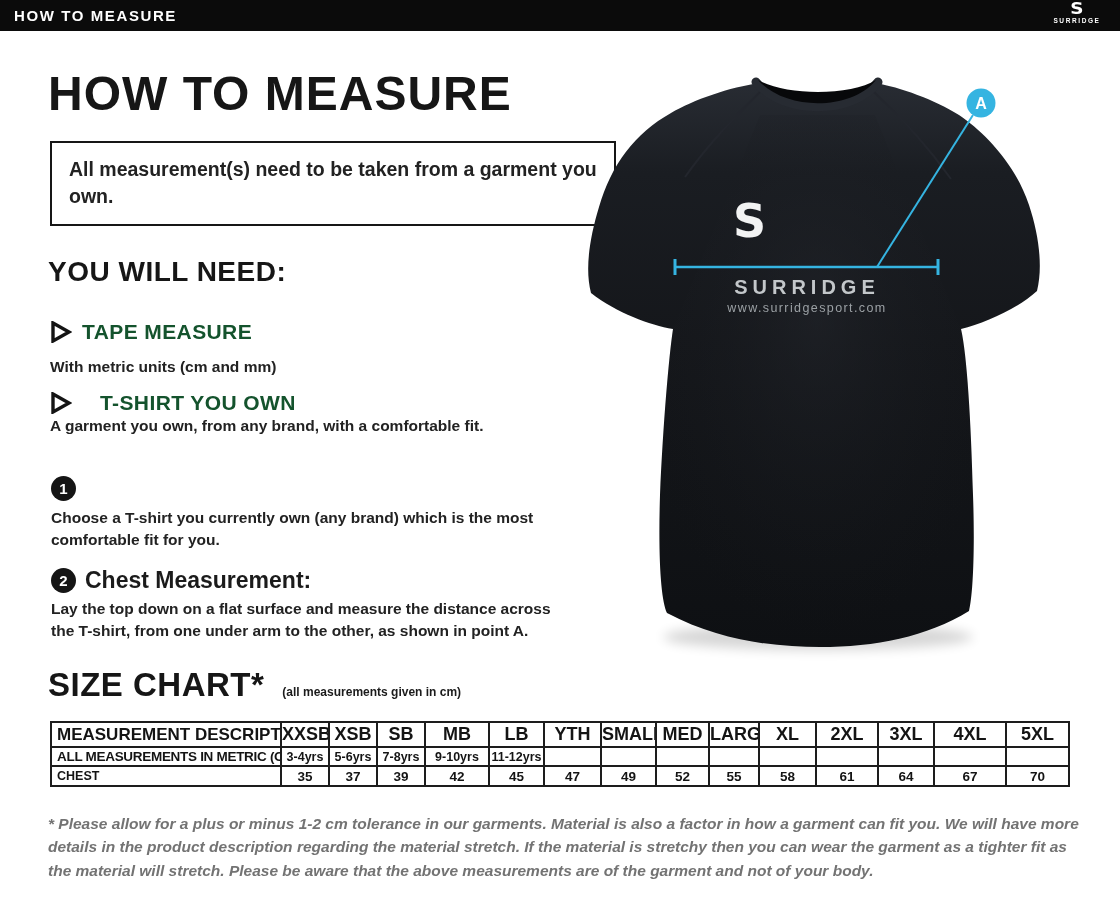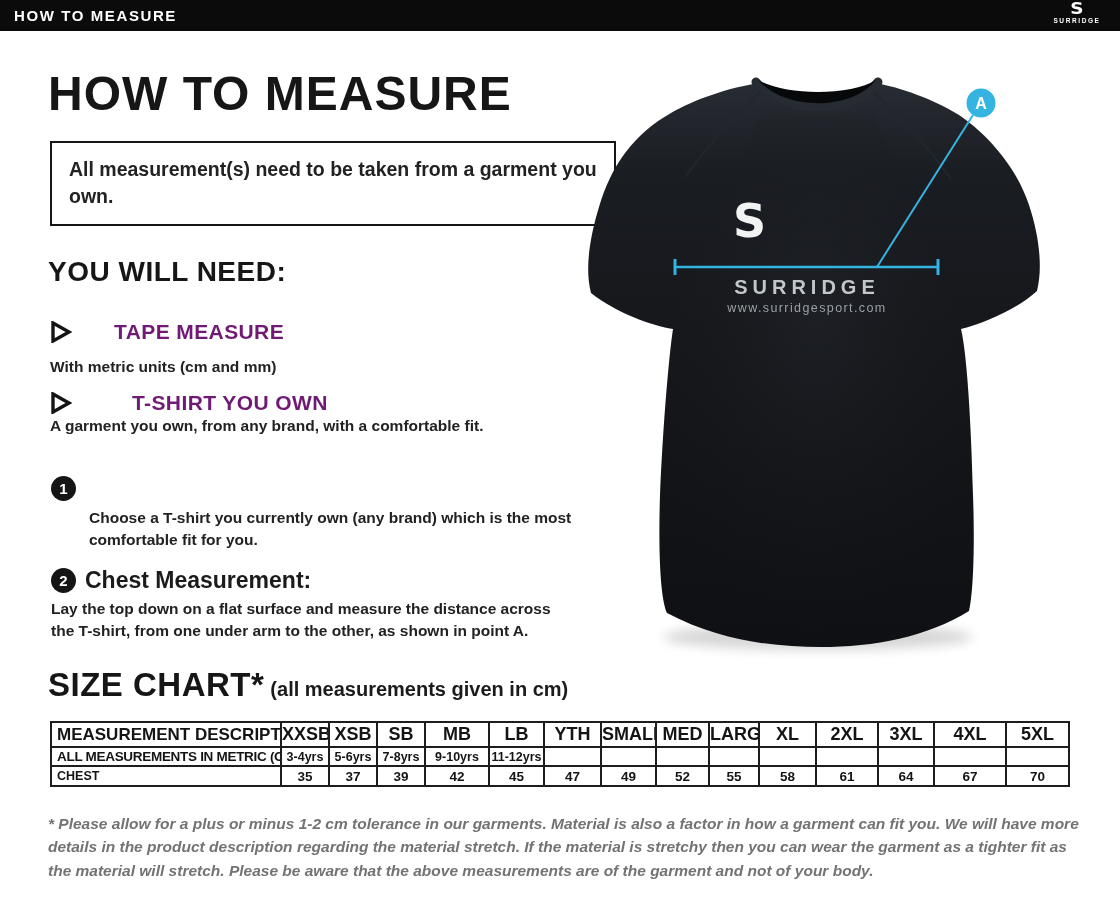--- a/index.html
+++ b/index.html
@@ -45,46 +45,46 @@
     font-size: 19.5px; font-weight: bold; line-height: 1.4; color: #222222;
   }
   .need-heading {
     position: absolute; left: 48px; top: 256px;
     font-size: 28px; font-weight: bold; letter-spacing: 0.5px; color: #161616;
   }
   .need-item-row { position: absolute; display: flex; align-items: center; gap: 10px; }
   .need-item-row.first { left: 50px; top: 320px; }
   .need-item-row.second { left: 50px; top: 391px; gap: 28px; }
   .tri-icon { width: 22px; height: 22px; display: block; }
-  .need-label { font-size: 21px; font-weight: bold; letter-spacing: 0.4px; color: #701a75; margin-left: 32px; }
+  .need-label { font-size: 21px; font-weight: bold; letter-spacing: 0.4px; color: #14532d; }
   .need-desc { position: absolute; left: 50px; font-size: 15.5px; font-weight: bold; color: #222222; }
   .need-desc.first { top: 358px; }
   .need-desc.second { top: 417px; }
   .step-row { position: absolute; display: flex; align-items: center; gap: 9px; }
   .step-row.one { left: 51px; top: 476px; }
   .step-row.two { left: 51px; top: 567px; }
   .step-badge {
     width: 25px; height: 25px; border-radius: 50%;
     background: #151515; color: #ffffff;
     display: flex; align-items: center; justify-content: center;
     font-size: 15px; font-weight: bold; flex: 0 0 auto;
   }
   .step-heading { font-size: 23px; font-weight: bold; color: #1b1b1b; }
   .step-desc {
     position: absolute; left: 51px; width: 520px;
     font-size: 15.5px; font-weight: bold; line-height: 1.45; color: #222222;
   }
-  .step-desc.one { top: 507px; margin-left: 38px; }
+  .step-desc.one { top: 507px; }
   .step-desc.two { top: 598px; }
   .sizechart-heading { position: absolute; left: 48px; top: 666px; }
   .sizechart-heading .big {
     font-size: 33px; font-weight: bold; letter-spacing: 0.5px; color: #161616;
   }
   .sizechart-heading .small {
-    font-size: 20px; font-weight: bold; color: #1b1b1b; margin-left: 6px;
+    font-size: 12px; font-weight: bold; color: #1b1b1b; margin-left: 18px;
   }
   
   .size-table {
     position: absolute; left: 50px; top: 721px; width: 1018px;
     border-collapse: collapse; table-layout: fixed;
   }
   .size-table th, .size-table td {
     border: 2px solid #1d1d1d; text-align: center; vertical-align: middle;
     overflow: hidden; white-space: nowrap; padding: 0;
   }

